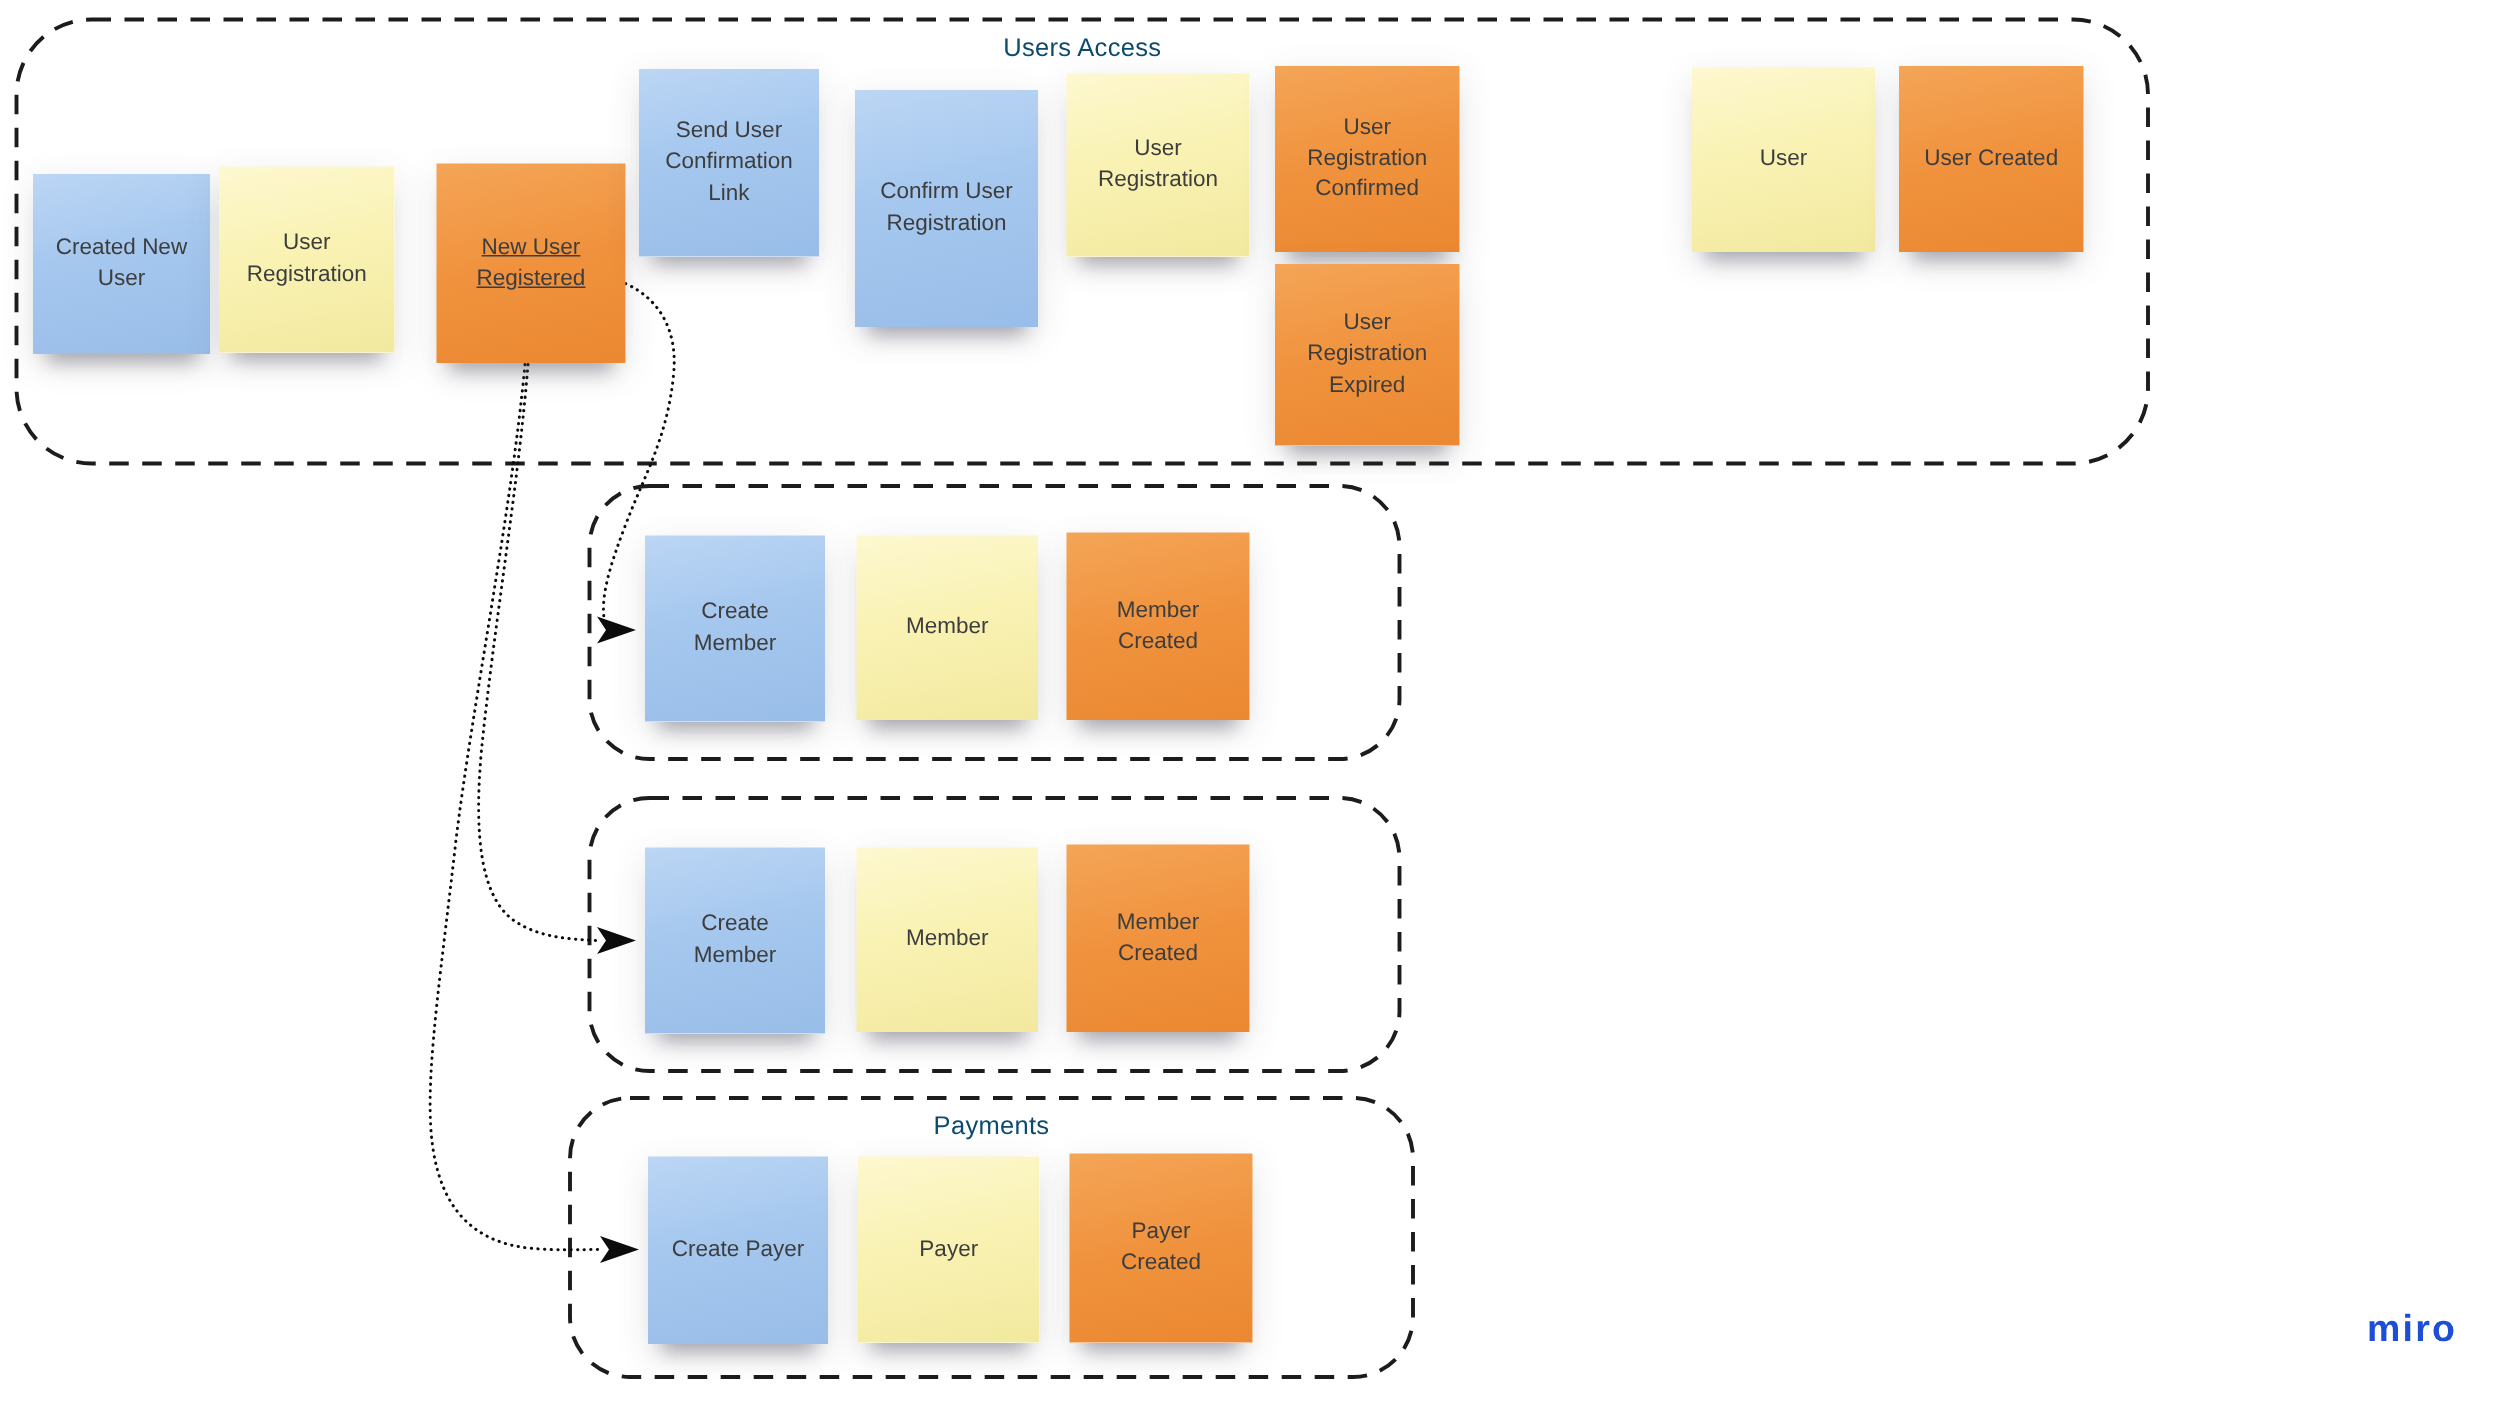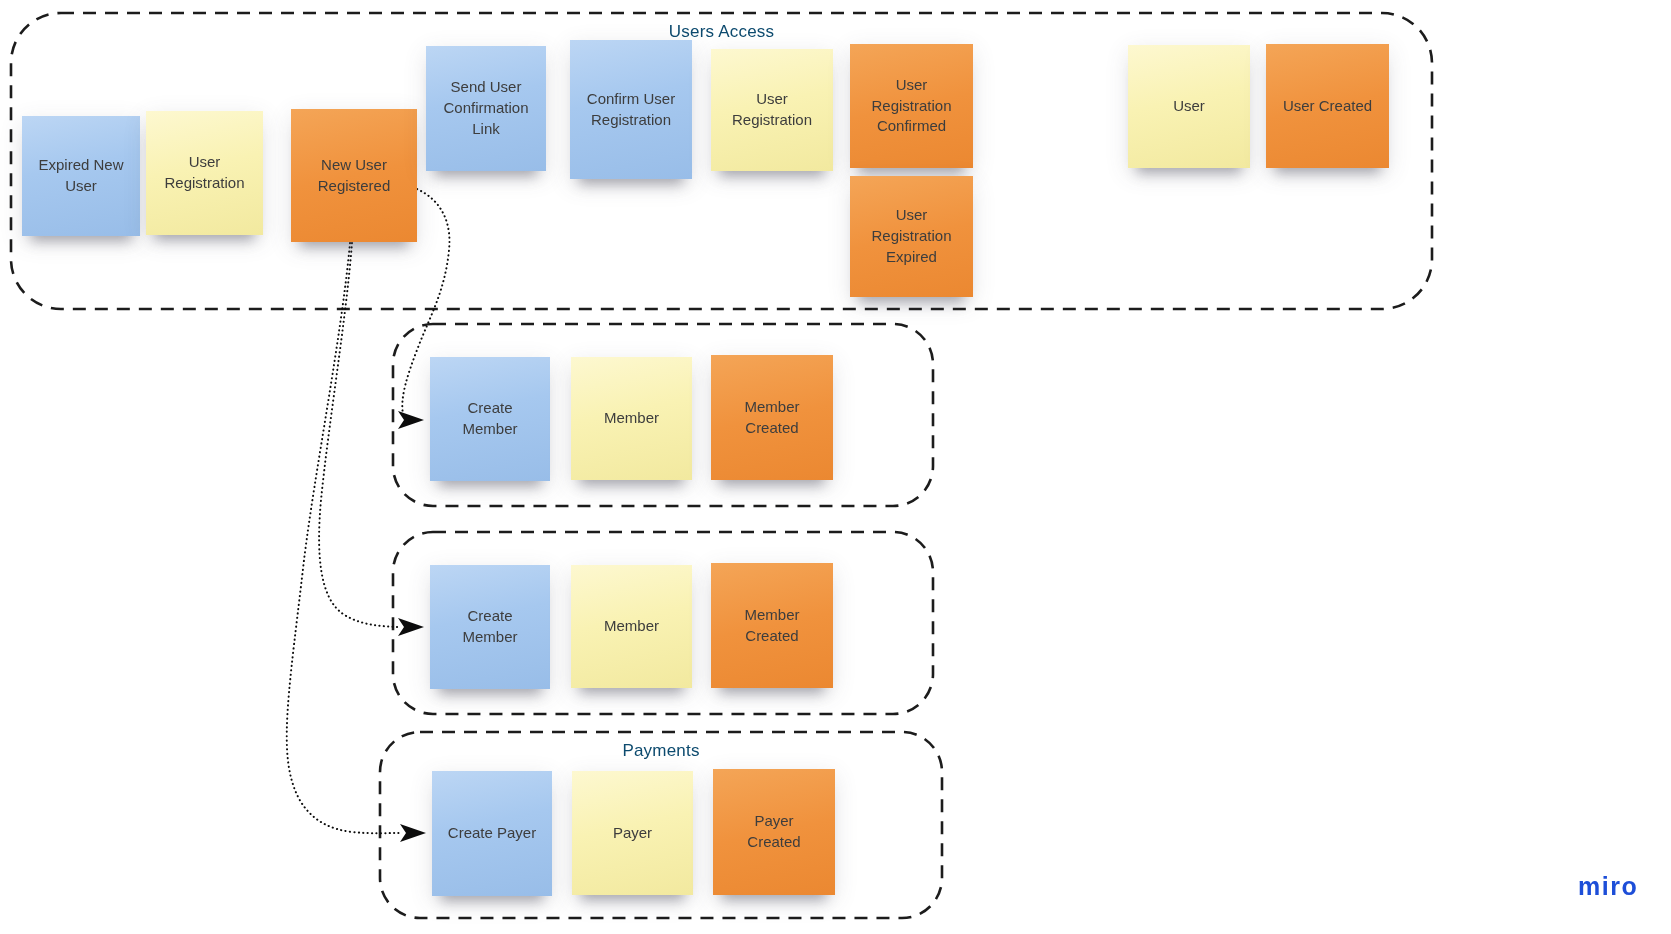--- a/index.html
+++ b/index.html
@@ -97,30 +97,30 @@
       <rect x="380" y="732" width="562" height="186" rx="40" class="frame-border"></rect>
       <path d="M 417 189 C 441 200 452 222 449 250 C 445 292 429 318 417 350 C 407 376 400 398 403 414" class="connector"></path>
       <polygon points="424,420 398,411 404,420 398,429" class="arrowhead"></polygon>
       <path d="M 352 243 C 346 320 329 420 321 500 C 316 556 320 598 343 614 C 360 625 378 626 398 627" class="connector"></path>
       <polygon points="424,627 398,618 404,627 398,636" class="arrowhead"></polygon>
       <path d="M 350 243 C 341 340 315 470 304 560 C 295 640 285 706 287 748 C 289 796 308 827 352 832 C 372 834 386 833 400 833" class="connector"></path>
       <polygon points="426,833 400,824 406,833 400,842" class="arrowhead"></polygon>
     </svg>
   <div id="watermark">miro</div>
 <div class="group-title" style="left: 11px; top: 22px; width: 1421px;">Users Access</div>
-    <div class="note blue" style="left: 22px; top: 116px; width: 118px; height: 120px;"><span>Expired New
+    <div class="note blue" style="left: 22px; top: 116px; width: 118px; height: 120px;"><span>Created New
 User</span></div>
     <div class="note yellow" style="left: 146px; top: 111px; width: 117px; height: 124px;"><span>User
 Registration</span></div>
-    <div class="note orange" style="left: 291px; top: 109px; width: 126px; height: 133px;"><span>New User
+    <div class="note orange" style="left: 291px; top: 109px; width: 126px; height: 133px; text-decoration: underline;"><span>New User
 Registered</span></div>
     <div class="note blue" style="left: 426px; top: 46px; width: 120px; height: 125px;"><span>Send User
 Confirmation
 Link</span></div>
-    <div class="note blue" style="left: 570px; top: 40px; width: 122px; height: 139px;"><span>Confirm User
+    <div class="note blue" style="left: 570px; top: 60px; width: 122px; height: 158px;"><span>Confirm User
 Registration</span></div>
     <div class="note yellow" style="left: 711px; top: 49px; width: 122px; height: 122px;"><span>User
 Registration</span></div>
     <div class="note orange" style="left: 850px; top: 44px; width: 123px; height: 124px;"><span>User
 Registration
 Confirmed</span></div>
     <div class="note yellow" style="left: 1128px; top: 45px; width: 122px; height: 123px;"><span>User</span></div>
     <div class="note orange" style="left: 1266px; top: 44px; width: 123px; height: 124px;"><span>User Created</span></div>
     <div class="note orange" style="left: 850px; top: 176px; width: 123px; height: 121px;"><span>User
 Registration

